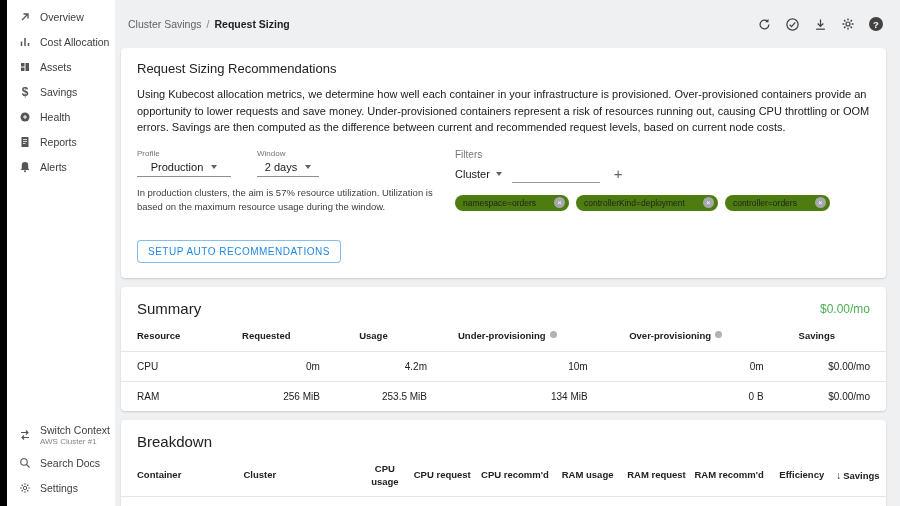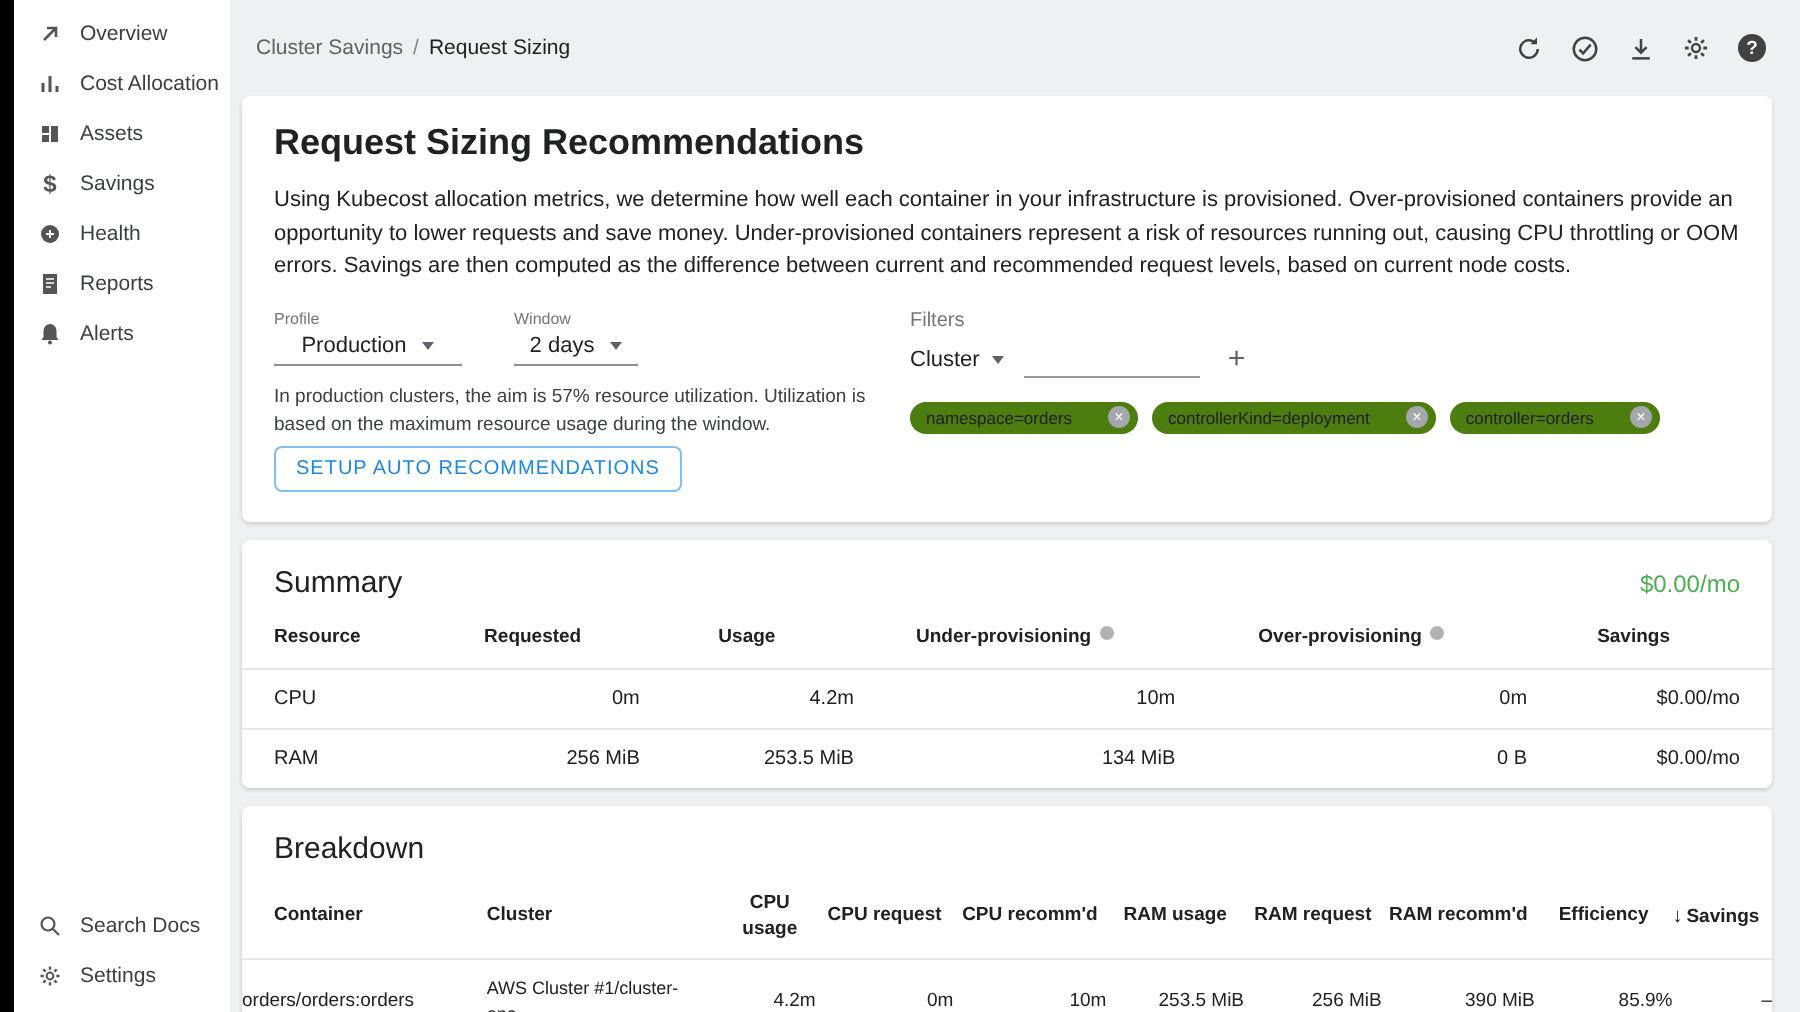--- a/index.html
+++ b/index.html
@@ -17,51 +17,51 @@
   .nav-item.two-line { height: 30px; }
   .nlabel-wrap { display: flex; flex-direction: column; line-height: 1.2; }
   .nsub { font-size: 8px; color: #80868b; }
 
   
   .main { flex: 1; background: #eef0f1; overflow: hidden; display: flex; flex-direction: column; }
   .topbar { height: 48px; flex-shrink: 0; display: flex; align-items: center; padding: 0 16px 0 13px; }
   .breadcrumb { display: flex; align-items: flex-start; gap: 5px; font-size: 10.5px; }
   .bc-section { color: #5f6368; cursor: pointer; }
   .bc-sep { color: #80868b; }
-  .bc-page { color: #202124; font-weight: 400; }
+  .bc-page { color: #202124; font-weight: 700; }
   .tb-icons { margin-left: auto; display: flex; align-items: center; gap: 12px; }
   .tb-icon { width: 16px; height: 16px; color: #424242; cursor: pointer; display: flex; align-items: center; justify-content: center; }
   .help-circle { width: 14px; height: 14px; border-radius: 50%; background: #424242; color: #fff; font-size: 9.5px; font-weight: 700; display: flex; align-items: center; justify-content: center; }
 
   .card { background: #fff; border-radius: 4px; box-shadow: 0 1px 2px rgba(0,0,0,0.15); margin: 0 14px 9px 6px; }
 
   
   .reco-card { padding: 13px 16px 15px; }
-  .reco-title { font-size: 18px; font-weight: 700; margin-bottom: 10px; }
+  .reco-title { font-size: 13px; font-weight: 400; margin-bottom: 10px; }
   .reco-desc { font-size: 11px; line-height: 1.5; margin-bottom: 13px; }
   .controls { display: flex; }
   .controls-left { width: 318px; flex-shrink: 0; }
   .selects { display: flex; gap: 26px; }
   .select { border-bottom: 1px solid #8f8f8f; padding-bottom: 3px; cursor: pointer; }
   .select.profile { width: 94px; }
   .select.window { width: 62px; }
   .select-label { display: block; font-size: 8px; color: #757575; margin-bottom: 3px; }
   .select-value { font-size: 11px; display: flex; align-items: center; justify-content: center; gap: 8px; }
   .caret { width: 0; height: 0; border-left: 3.5px solid transparent; border-right: 3.5px solid transparent; border-top: 4px solid #5f6368; }
   .helper { font-size: 9.5px; color: #3c4043; line-height: 1.5; margin-top: 9px; padding-right: 14px; }
   .controls-right { flex: 1; }
   .filters-label { font-size: 10px; color: #757575; margin-bottom: 6px; }
   .filter-row { display: flex; align-items: flex-end; gap: 10px; }
   .filter-type { display: flex; align-items: center; gap: 6px; font-size: 11px; padding-bottom: 3px; cursor: pointer; }
   .filter-input { border: none; border-bottom: 1px solid #9a9a9a; width: 88px; height: 16px; background: transparent; font-size: 11px; outline: none; }
   .add-filter { color: #5f6368; font-size: 15px; line-height: 1; margin-left: 4px; padding-bottom: 2px; cursor: pointer; }
   .chips { display: flex; gap: 7px; margin-top: 12px; }
   .chip { background: #4d7c0f; border-radius: 12px; height: 16px; display: flex; align-items: center; gap: 18px; padding: 0 4px 0 8px; font-size: 8.5px; color: #202124; }
   .chip-remove { width: 11px; height: 11px; border-radius: 50%; background: #a4a8ab; color: #fff; font-size: 8px; line-height: 1; display: flex; align-items: center; justify-content: center; cursor: pointer; }
-  .setup-btn { margin-top: 3px; display: inline-block; border: 1px solid rgba(30,136,229,0.55); color: #1e88e5; background: #fff; font-size: 10px; font-weight: 500; letter-spacing: 0.5px; padding: 5px 10px; border-radius: 4px; cursor: pointer; font-family: "Liberation Sans", sans-serif; }
+  .setup-btn { margin-top: 26px; display: inline-block; border: 1px solid rgba(30,136,229,0.55); color: #1e88e5; background: #fff; font-size: 10px; font-weight: 500; letter-spacing: 0.5px; padding: 5px 10px; border-radius: 4px; cursor: pointer; font-family: "Liberation Sans", sans-serif; }
 
   
   .card-head { display: flex; justify-content: space-between; align-items: center; padding: 13px 16px 9px; }
   .card-title { font-size: 15px; font-weight: 500; }
   .summary-total { font-size: 12px; font-weight: 500; }
   table { width: 100%; border-collapse: collapse; table-layout: fixed; }
   th { font-size: 9.5px; font-weight: 700; color: #202124; padding: 4px 0 8px; vertical-align: middle; line-height: 1.35; }
   th.left, td.left { text-align: left; }
   th:first-child, td:first-child { padding-left: 16px; }
   th:last-child, td:last-child { padding-right: 16px; }
@@ -133,20 +133,32 @@
         <span class="nicon">
             <svg viewBox="0 0 24 24" width="12" height="12">
               <path d="M12 2a6.5 6.5 0 0 0-6.5 6.5V15l-2 3h17l-2-3V8.5A6.5 6.5 0 0 0 12 2z" fill="currentColor"></path>
               <circle cx="12" cy="20.5" r="2" fill="currentColor"></circle>
             </svg>
           </span>
         <span>Alerts</span>
       </div>
     </div>
     <div class="sidebar-bottom">
+      <div class="nav-item two-line">
+        <span class="nicon">
+            <svg viewBox="0 0 24 24" width="12" height="12">
+              <path d="M4 7h13 M14 3l4 4-4 4" fill="none" stroke="currentColor" stroke-width="2.2"></path>
+              <path d="M20 17H7 M10 13l-4 4 4 4" fill="none" stroke="currentColor" stroke-width="2.2"></path>
+            </svg>
+          </span>
+        <span class="nlabel-wrap">
+          <span>Switch Context</span>
+          <span class="nsub">AWS Cluster #1</span>
+        </span>
+      </div>
       <div class="nav-item">
         <span class="nicon">
             <svg viewBox="0 0 24 24" width="12" height="12">
               <circle cx="10" cy="10" r="6.5" fill="none" stroke="currentColor" stroke-width="2.2"></circle>
               <path d="M15 15l6 6" stroke="currentColor" stroke-width="2.2"></path>
             </svg>
           </span>
         <span>Search Docs</span>
       </div>
       <div class="nav-item">

